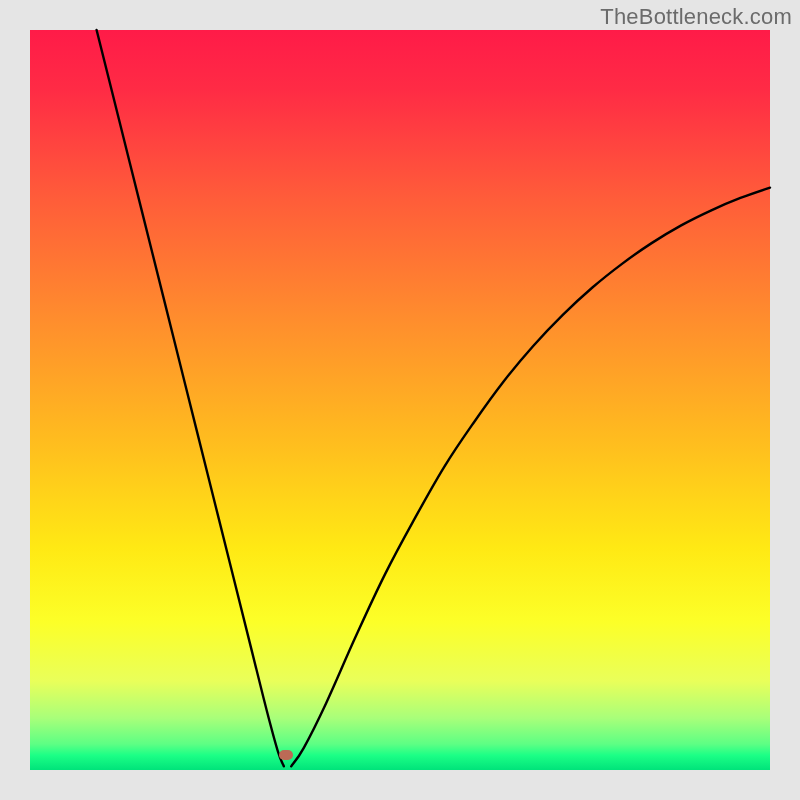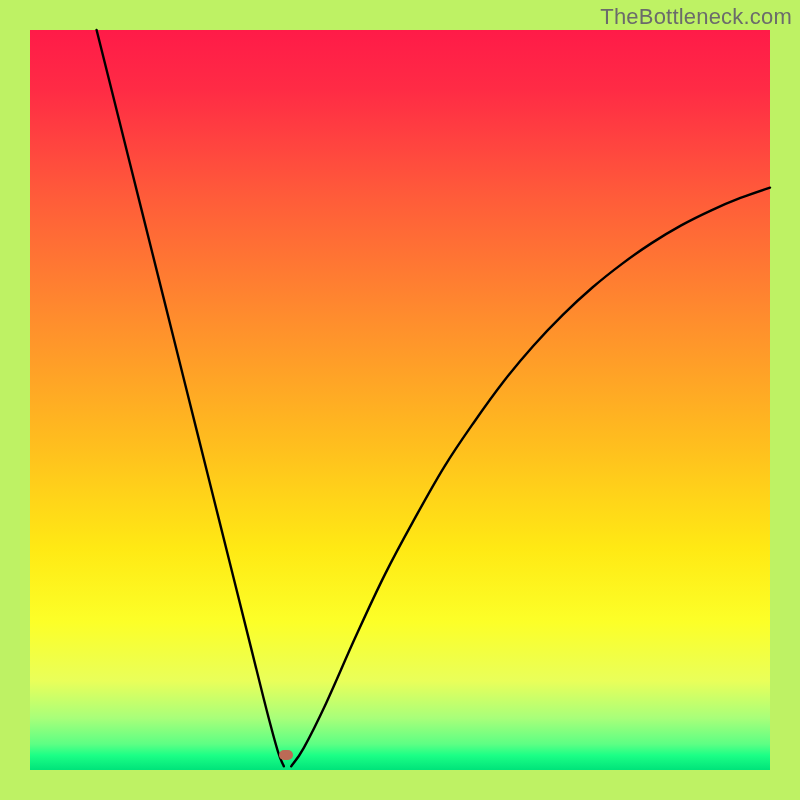--- a/index.html
+++ b/index.html
@@ -10,21 +10,21 @@
     background: #000;
     overflow: hidden;
     font-family: Arial, Helvetica, sans-serif;
   }
   .frame {
     position: absolute;
     left: 0;
     top: 0;
     width: 800px;
     height: 800px;
-    background: #bef264;
+    background: #e5e5e5;
   }
   .plot-area {
     position: absolute;
     left: 30px;
     top: 30px;
     width: 740px;
     height: 740px;
     
   }
   .watermark {

